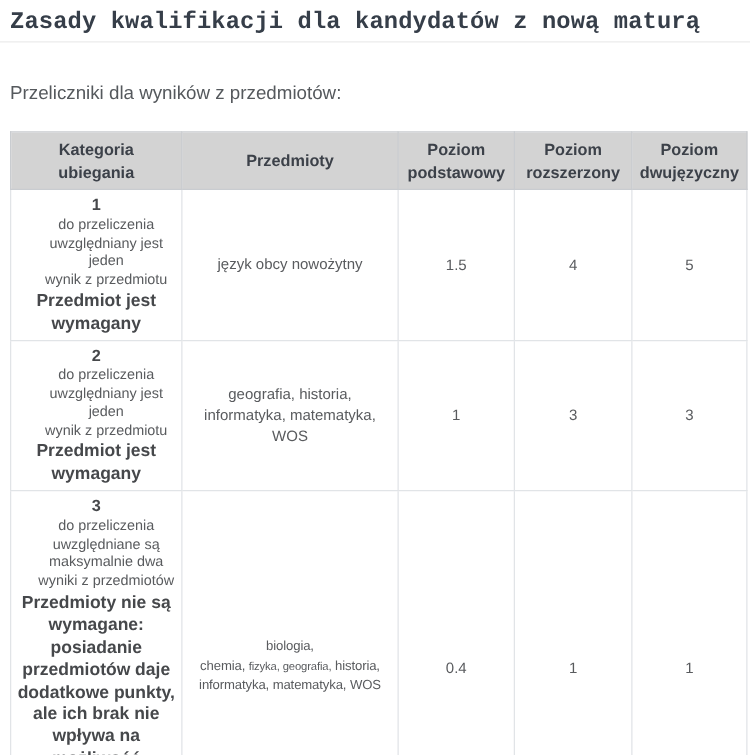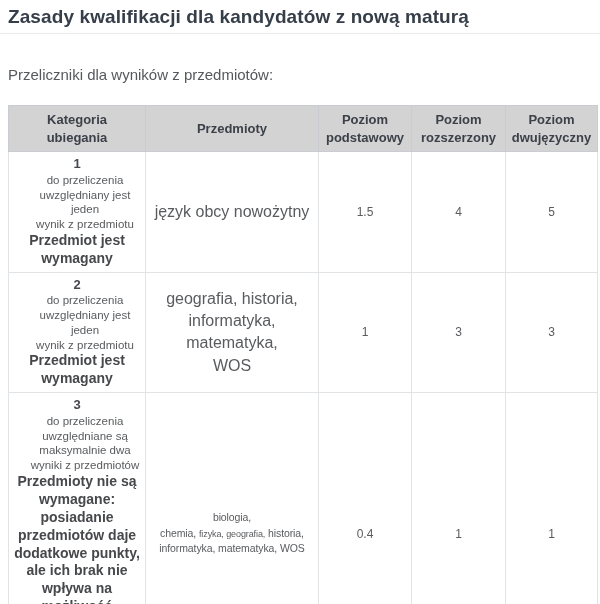--- a/index.html
+++ b/index.html
@@ -5,20 +5,21 @@
   * { box-sizing: border-box; margin: 0; padding: 0; }
   html, body { width: 600px; height: 604px; background: #ffffff; overflow: hidden; }
   body { font-family: "Liberation Sans", sans-serif; }
 
   .page-title {
     margin: 6px 8px 0 8px;
     font-size: 19px;
     font-weight: bold;
     color: #363e49;
     letter-spacing: 0.1px;
+    font-family: Liberation Mono, monospace;
   }
   .title-divider {
     border: none;
     border-top: 1px solid #ececec;
     margin: 5px 0 0 0;
     width: 600px;
   }
   .subtitle {
     margin: 32px 8px 0 8px;
     font-size: 15px;
@@ -53,21 +54,21 @@
     padding: 4px 1px;
   }
   tr.r1 { height: 107px; }
   tr.r2 { height: 106px; }
   tr.r3 { height: 230px; }
 
   .cat-num  { font-size: 13px; font-weight: bold; color: #46484b; line-height: 1.3; }
   .cat-desc { font-size: 11.5px; line-height: 1.28; white-space: pre-line; color: #595b5e; margin-left: 16px; }
   .cat-note { font-size: 14px; font-weight: bold; line-height: 1.28; white-space: pre-line; color: #46484b; }
 
-  td.subjects { font-size: 16px; white-space: pre-line; line-height: 1.4; }
+  td.subjects { font-size: 12px; white-space: pre-line; line-height: 1.4; }
   td.subjects.sm-row { font-size: 10.5px; line-height: 1.5; letter-spacing: -0.1px; }
   td.subjects .sm { font-size: 9px; }
   td.value { font-size: 12px; }
 </style>
 </head>
 <body>
 
 <h1 class="page-title">Zasady kwalifikacji dla kandydatów z nową maturą</h1>
 <hr class="title-divider">
 <p class="subtitle">Przeliczniki dla wyników z przedmiotów:</p>

